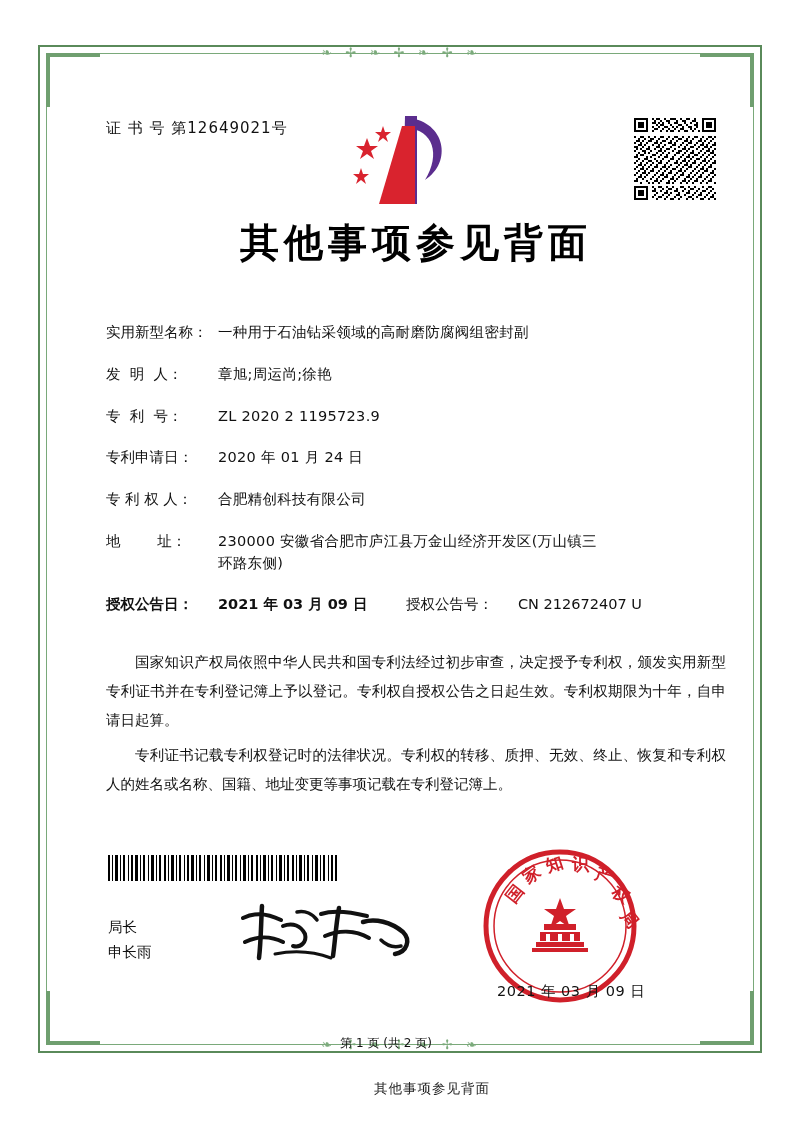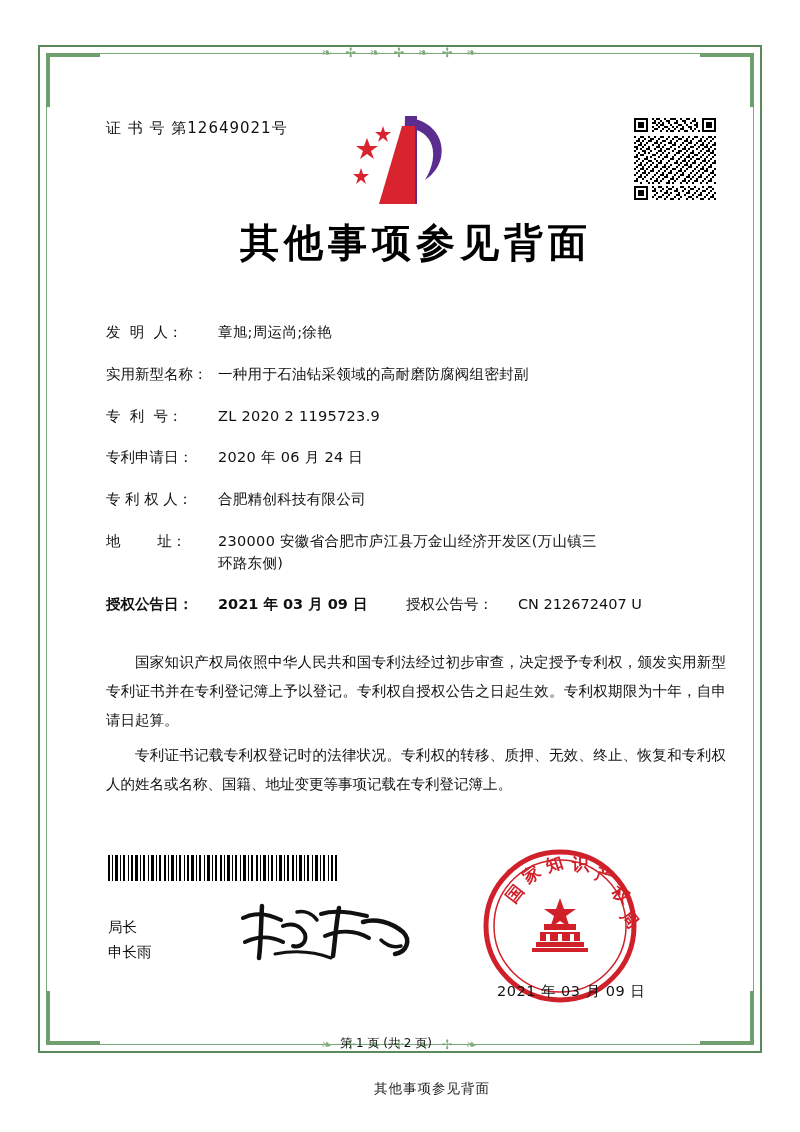--- a/index.html
+++ b/index.html
@@ -695,37 +695,37 @@
 
 <div class="content">
 
   <div class="cert-no">证 书 号 第12649021号</div>
 
   <div class="doc-title">其他事项参见背面</div>
 
   <div class="fields">
 
     <div class="field-row">
+      <div class="field-label">实用新型名称：</div>
+      <div class="field-value">一种用于石油钻采领域的高耐磨防腐阀组密封副</div>
+    </div>
+
+    <div class="field-row">
       <div class="field-label">发  明  人：</div>
       <div class="field-value">章旭;周运尚;徐艳</div>
-    </div>
-
-    <div class="field-row">
-      <div class="field-label">实用新型名称：</div>
-      <div class="field-value">一种用于石油钻采领域的高耐磨防腐阀组密封副</div>
     </div>
 
     <div class="field-row">
       <div class="field-label">专  利  号：</div>
       <div class="field-value">ZL 2020 2 1195723.9</div>
     </div>
 
     <div class="field-row">
       <div class="field-label">专利申请日：</div>
-      <div class="field-value">2020 年 06 月 24 日</div>
+      <div class="field-value">2020 年 01 月 24 日</div>
     </div>
 
     <div class="field-row">
       <div class="field-label">专 利 权 人：</div>
       <div class="field-value">合肥精创科技有限公司</div>
     </div>
 
     <div class="field-row">
       <div class="field-label">地        址：</div>
       <div class="field-value">

